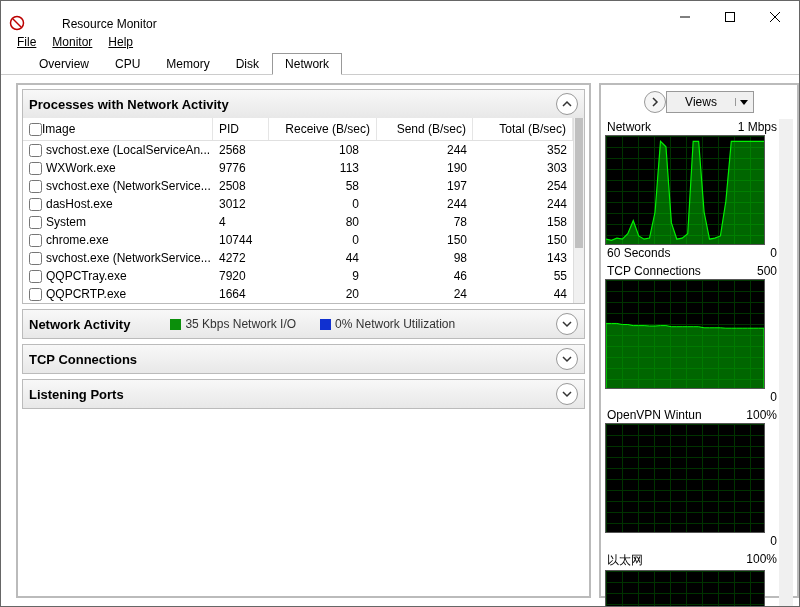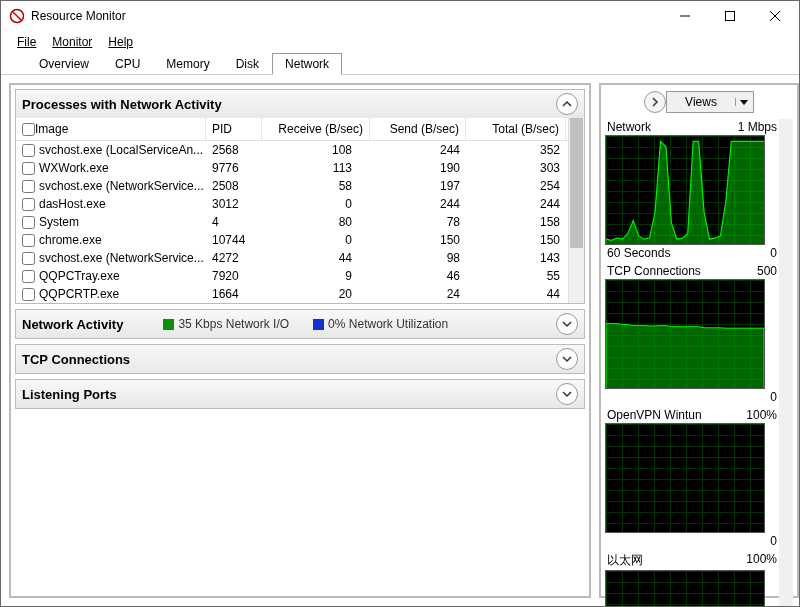--- a/index.html
+++ b/index.html
@@ -1,36 +1,36 @@
 <!DOCTYPE html>
 <html><head>
 <meta charset="utf-8">
 <style>
 * { box-sizing: border-box; margin: 0; padding: 0; font-family: "Segoe UI", Tahoma, sans-serif; font-size: 12px; }
 body { background: #fff; width: 800px; height: 607px; overflow: hidden; border: 1px solid #666; }
 
 
-.titlebar { height: 30px; display: flex; align-items: center; padding: 0 2px 0 8px; }
+.titlebar { height: 30px; display: flex; align-items: flex-end; padding: 0 2px 0 8px; gap: 31px; }
 .titlebar .appicon { width: 16px; height: 16px; margin-right: 6px; display: flex; align-items: center; justify-content: center; }
 .titlebar .title { flex: 1; font-size: 12px; }
 .winbtns { display: flex; }
 .winbtn { width: 45px; height: 28px; display: flex; align-items: center; justify-content: center; cursor: pointer; }
 
 
 .menubar { height: 20px; display: flex; align-items: flex-end; padding: 0 10px; gap: 4px; }
 .menuitem { padding: 2px 6px; cursor: pointer; }
 .menuitem span { text-decoration: underline; text-decoration-thickness: 1px; text-underline-offset: 1px; display: inline; }
 
 
 .tabrow { height: 24px; display: flex; align-items: flex-end; padding: 0 25px; border-bottom: 1px solid #ccc; gap: 0; }
 .tab { padding: 3px 12px; border: 1px solid transparent; cursor: pointer; position: relative; top: 1px; }
 .tab.active { border: 1px solid #999; border-bottom: 1px solid #fff; background: #fff; }
 
 
-.content { display: flex; height: calc(607px - 30px - 20px - 24px - 2px); padding: 8px 0 8px 8px; gap: 8px; }
+.content { display: flex; height: calc(607px - 30px - 20px - 24px - 2px); padding: 8px 0 8px 15px; gap: 8px; }
 .leftcol { flex: 1; display: flex; flex-direction: column; gap: 5px; min-width: 0; border: 2px solid #bbb; padding: 4px; }
 .rightcol { width: 200px; display: flex; flex-direction: column; border: 2px solid #bbb; padding: 4px; }
 .rightcol .toolbar { display: flex; justify-content: center; align-items: center; padding: 2px 2px 6px 2px; }
 .expbtn { width: 22px; height: 22px; border: 1px solid #999; border-radius: 50%; display: flex; align-items: center; justify-content: center; cursor: pointer; background: #f5f5f5; }
 .viewsbtn { display: flex; align-items: center; border: 1px solid #999; background: #f0f0f0; cursor: pointer; height: 22px; }
 .viewsbtn .lbl { padding: 0 18px; }
 .viewsbtn .dd { border-left: 1px solid #999; width: 18px; display: flex; align-items: center; justify-content: center; }
 
 
 .section { border: 1px solid #bbb; }

